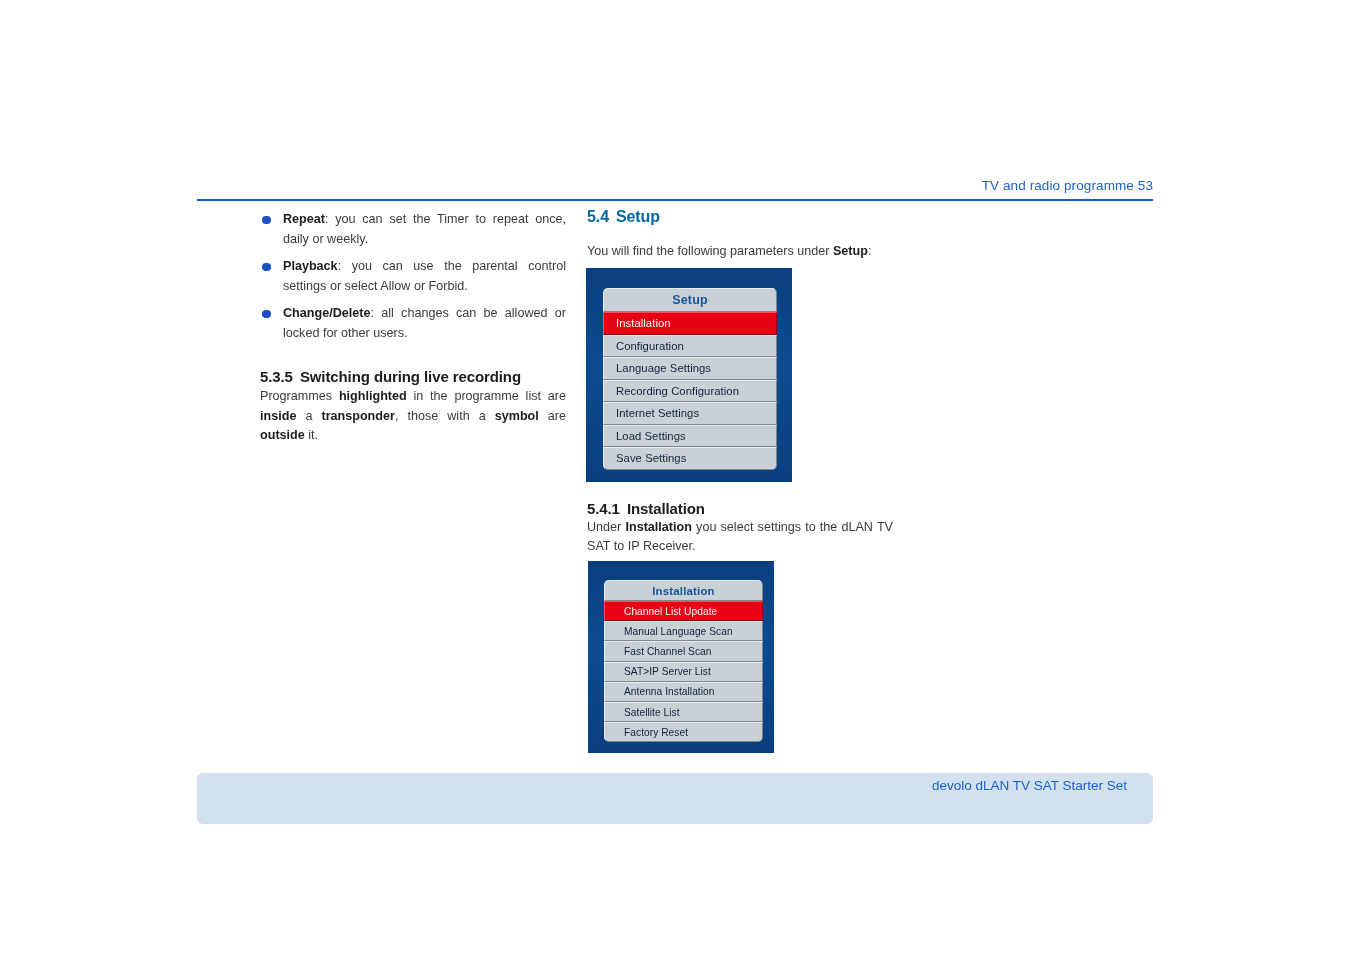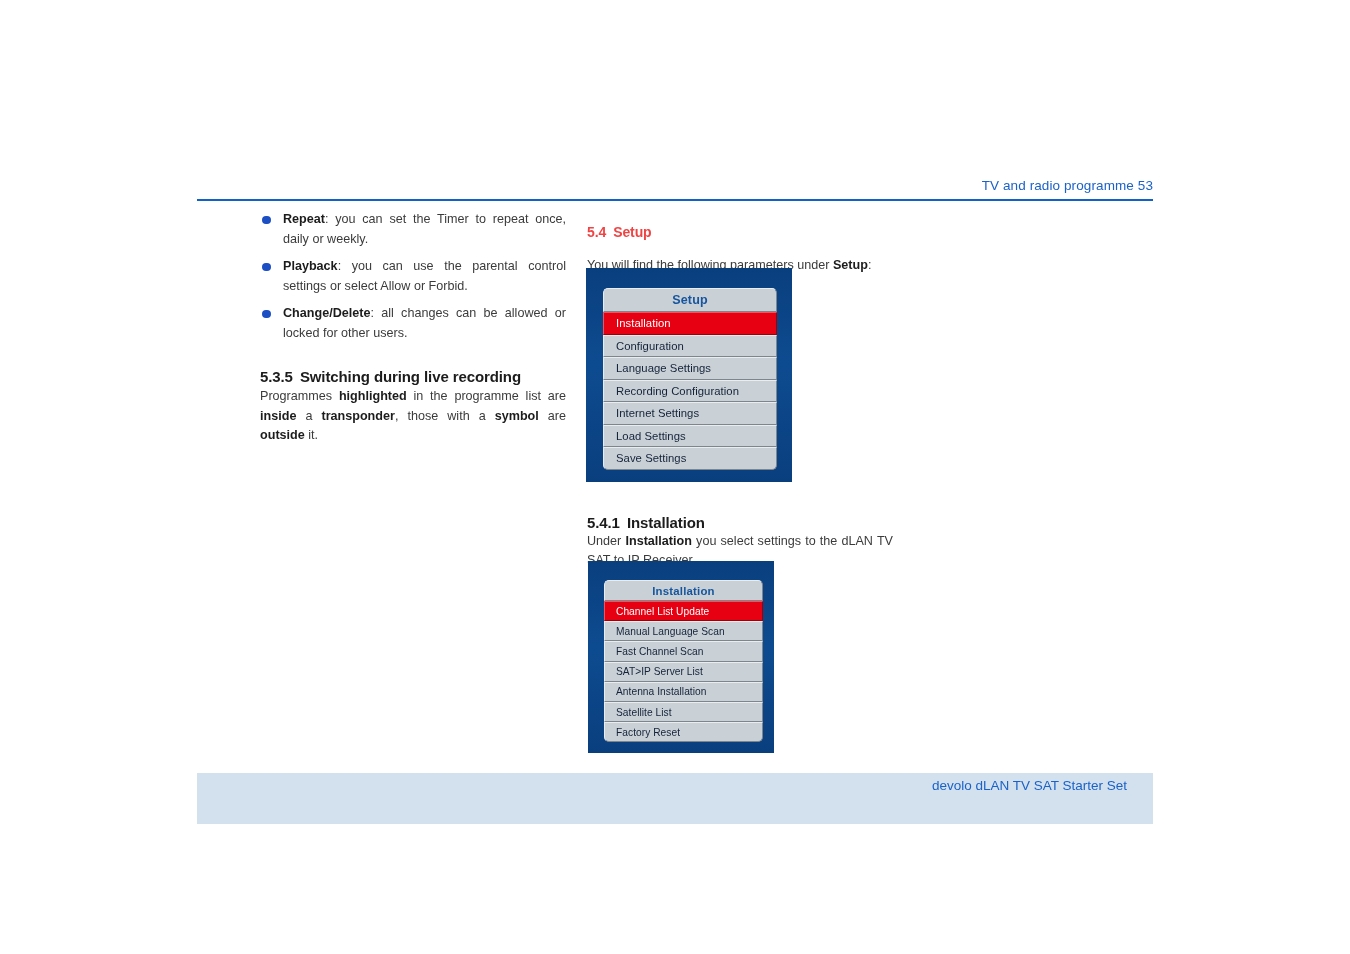--- a/index.html
+++ b/index.html
@@ -87,24 +87,24 @@
     top: 5.5px;
     width: 8.5px;
     height: 8.5px;
     border-radius: 50%;
     background: #1c4ec4;
   }
   .bullet-item b { color: #1c1c1c; font-weight: bold; }
 
   
   .h2 {
-    font-size: 14px;
+    font-size: 16px;
     font-weight: bold;
-    color: #ef4444;
-    margin: 16px 0 4px 0;
+    color: #0369a1;
+    margin: 0 0 4px 0;
     letter-spacing: -0.1px;
   }
   .h2 .num { margin-right: 7px; }
   .h3 {
     font-size: 15px;
     font-weight: bold;
     color: #1c1c1c;
     margin: 0 0 1px 0;
     letter-spacing: -0.1px;
   }
@@ -208,32 +208,33 @@
     width: 159px;
   }
   #installation-shot .tv-title {
     height: 21px;
     font-size: 11.4px;
     letter-spacing: 0.2px;
   }
   #installation-shot .tv-row {
     height: 20.2px;
     font-size: 10.2px;
-    padding-left: 11px;
+    padding-left: 19px;
     letter-spacing: 0.05px;
   }
 
   
   .footer {
     position: absolute;
     left: 197px;
     top: 761px;
     width: 956px;
     height: 51px;
     background: #d3e1ee;
+    border-radius: 6px;
   }
   .footer-text {
     position: absolute;
     right: 26px;
     top: 5px;
     font-size: 13.5px;
     color: #1a62c9;
     white-space: nowrap;
   }
 </style>

